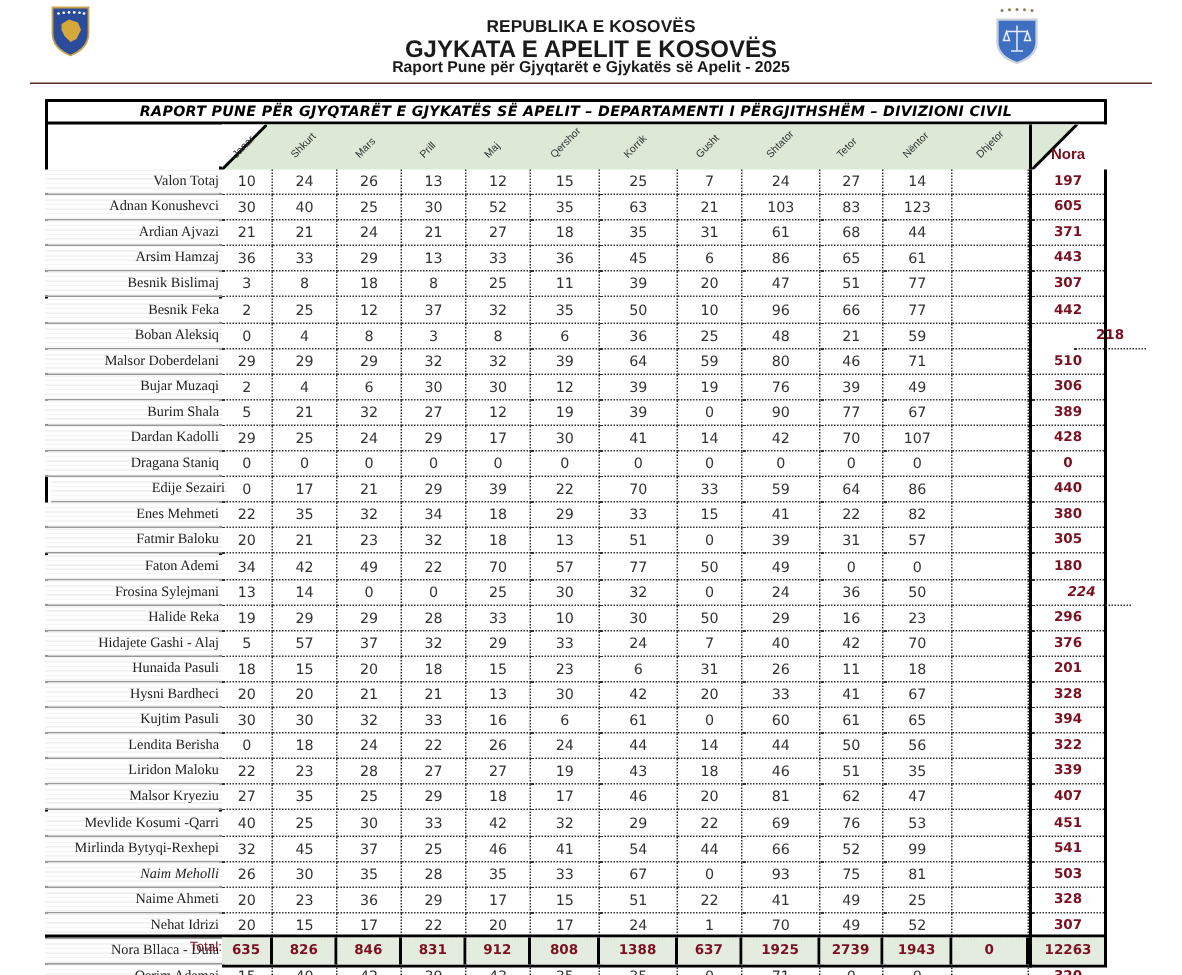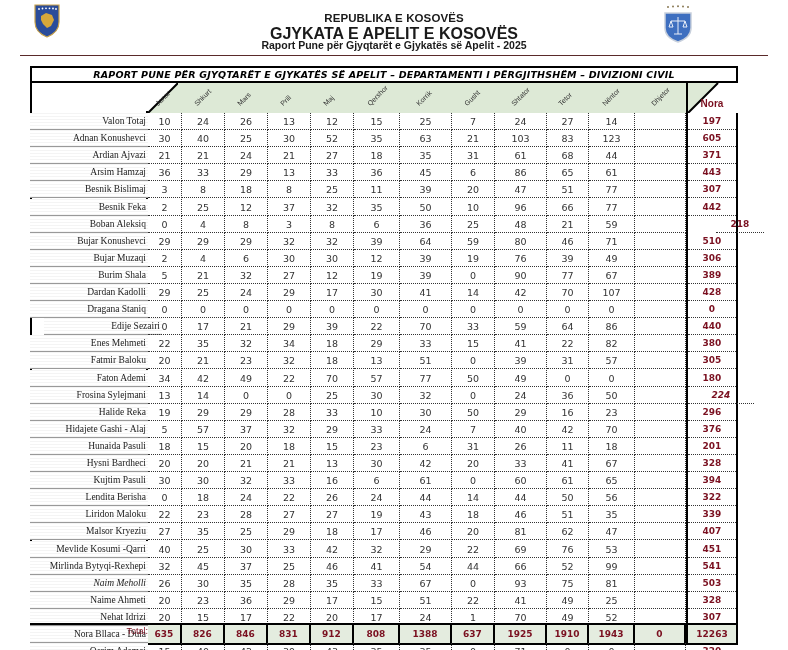--- a/index.html
+++ b/index.html
@@ -98,26 +98,26 @@
 
 <div class="name-border"></div>
 <div id="names">
     <div class="name-cell" style="left: 30px; top: 113px; right: auto;">Valon Totaj</div>
     <div class="name-cell" style="left: 30px; top: 130.1px; right: auto;">Adnan Konushevci</div>
     <div class="name-cell" style="left: 30px; top: 147.2px; right: auto;">Ardian Ajvazi</div>
     <div class="name-cell" style="left: 30px; top: 164.3px; right: auto;">Arsim Hamzaj</div>
     <div class="name-cell" style="left: 30px; top: 181.4px; right: auto;">Besnik Bislimaj</div>
     <div class="name-cell" style="left: 30px; top: 198.5px; right: auto;">Besnik Feka</div>
     <div class="name-cell" style="left: 30px; top: 215.6px; right: auto;">Boban Aleksiq</div>
-    <div class="name-cell" style="left: 30px; top: 232.7px; right: auto;">Bujar Konushevci</div>
+    <div class="name-cell" style="left: 30px; top: 232.7px; right: auto;">Malsor Doberdelani</div>
     <div class="name-cell" style="left: 30px; top: 249.8px; right: auto;">Bujar Muzaqi</div>
     <div class="name-cell" style="left: 30px; top: 266.9px; right: auto;">Burim Shala</div>
     <div class="name-cell" style="left: 30px; top: 284px; right: auto;">Dardan Kadolli</div>
     <div class="name-cell" style="left: 30px; top: 301.1px; right: auto;">Dragana Staniq</div>
-    <div class="name-cell" style="left: 44px; top: 318.2px; right: auto;">Edije Sezairi</div>
+    <div class="name-cell" style="left: 34px; top: 318.2px; right: auto;">Edije Sezairi</div>
     <div class="name-cell" style="left: 30px; top: 335.3px; right: auto;">Enes Mehmeti</div>
     <div class="name-cell" style="left: 30px; top: 352.4px; right: auto;">Fatmir Baloku</div>
     <div class="name-cell" style="left: 30px; top: 369.5px; right: auto;">Faton Ademi</div>
     <div class="name-cell" style="left: 30px; top: 386.6px; right: auto;">Frosina Sylejmani</div>
     <div class="name-cell" style="left: 30px; top: 403.7px; right: auto;">Halide Reka</div>
     <div class="name-cell" style="left: 30px; top: 420.8px; right: auto;">Hidajete Gashi - Alaj</div>
     <div class="name-cell" style="left: 30px; top: 437.9px; right: auto;">Hunaida Pasuli</div>
     <div class="name-cell" style="left: 30px; top: 455px; right: auto;">Hysni Bardheci</div>
     <div class="name-cell" style="left: 30px; top: 472.1px; right: auto;">Kujtim Pasuli</div>
     <div class="name-cell" style="left: 30px; top: 489.2px; right: auto;">Lendita Berisha</div>
@@ -556,17 +556,17 @@
 <div id="sums">
     <div class="sum-cell" style="left: 148px; width: 34px;">635</div>
     <div class="sum-cell" style="left: 182px; width: 43px;">826</div>
     <div class="sum-cell" style="left: 225px; width: 43px;">846</div>
     <div class="sum-cell" style="left: 268px; width: 43px;">831</div>
     <div class="sum-cell" style="left: 311px; width: 43px;">912</div>
     <div class="sum-cell" style="left: 354px; width: 46px;">808</div>
     <div class="sum-cell" style="left: 400px; width: 52px;">1388</div>
     <div class="sum-cell" style="left: 452px; width: 43px;">637</div>
     <div class="sum-cell" style="left: 495px; width: 52px;">1925</div>
-    <div class="sum-cell" style="left: 547px; width: 42px;">1910</div>
+    <div class="sum-cell" style="left: 547px; width: 42px;">2739</div>
     <div class="sum-cell" style="left: 589px; width: 46px;">1943</div>
     <div class="sum-cell" style="left: 635px; width: 51px;">0</div>
     <div class="sum-cell" style="left: 688px; width: 48px; border-right: none;">12263</div>
   </div>
 
 </body></html>

